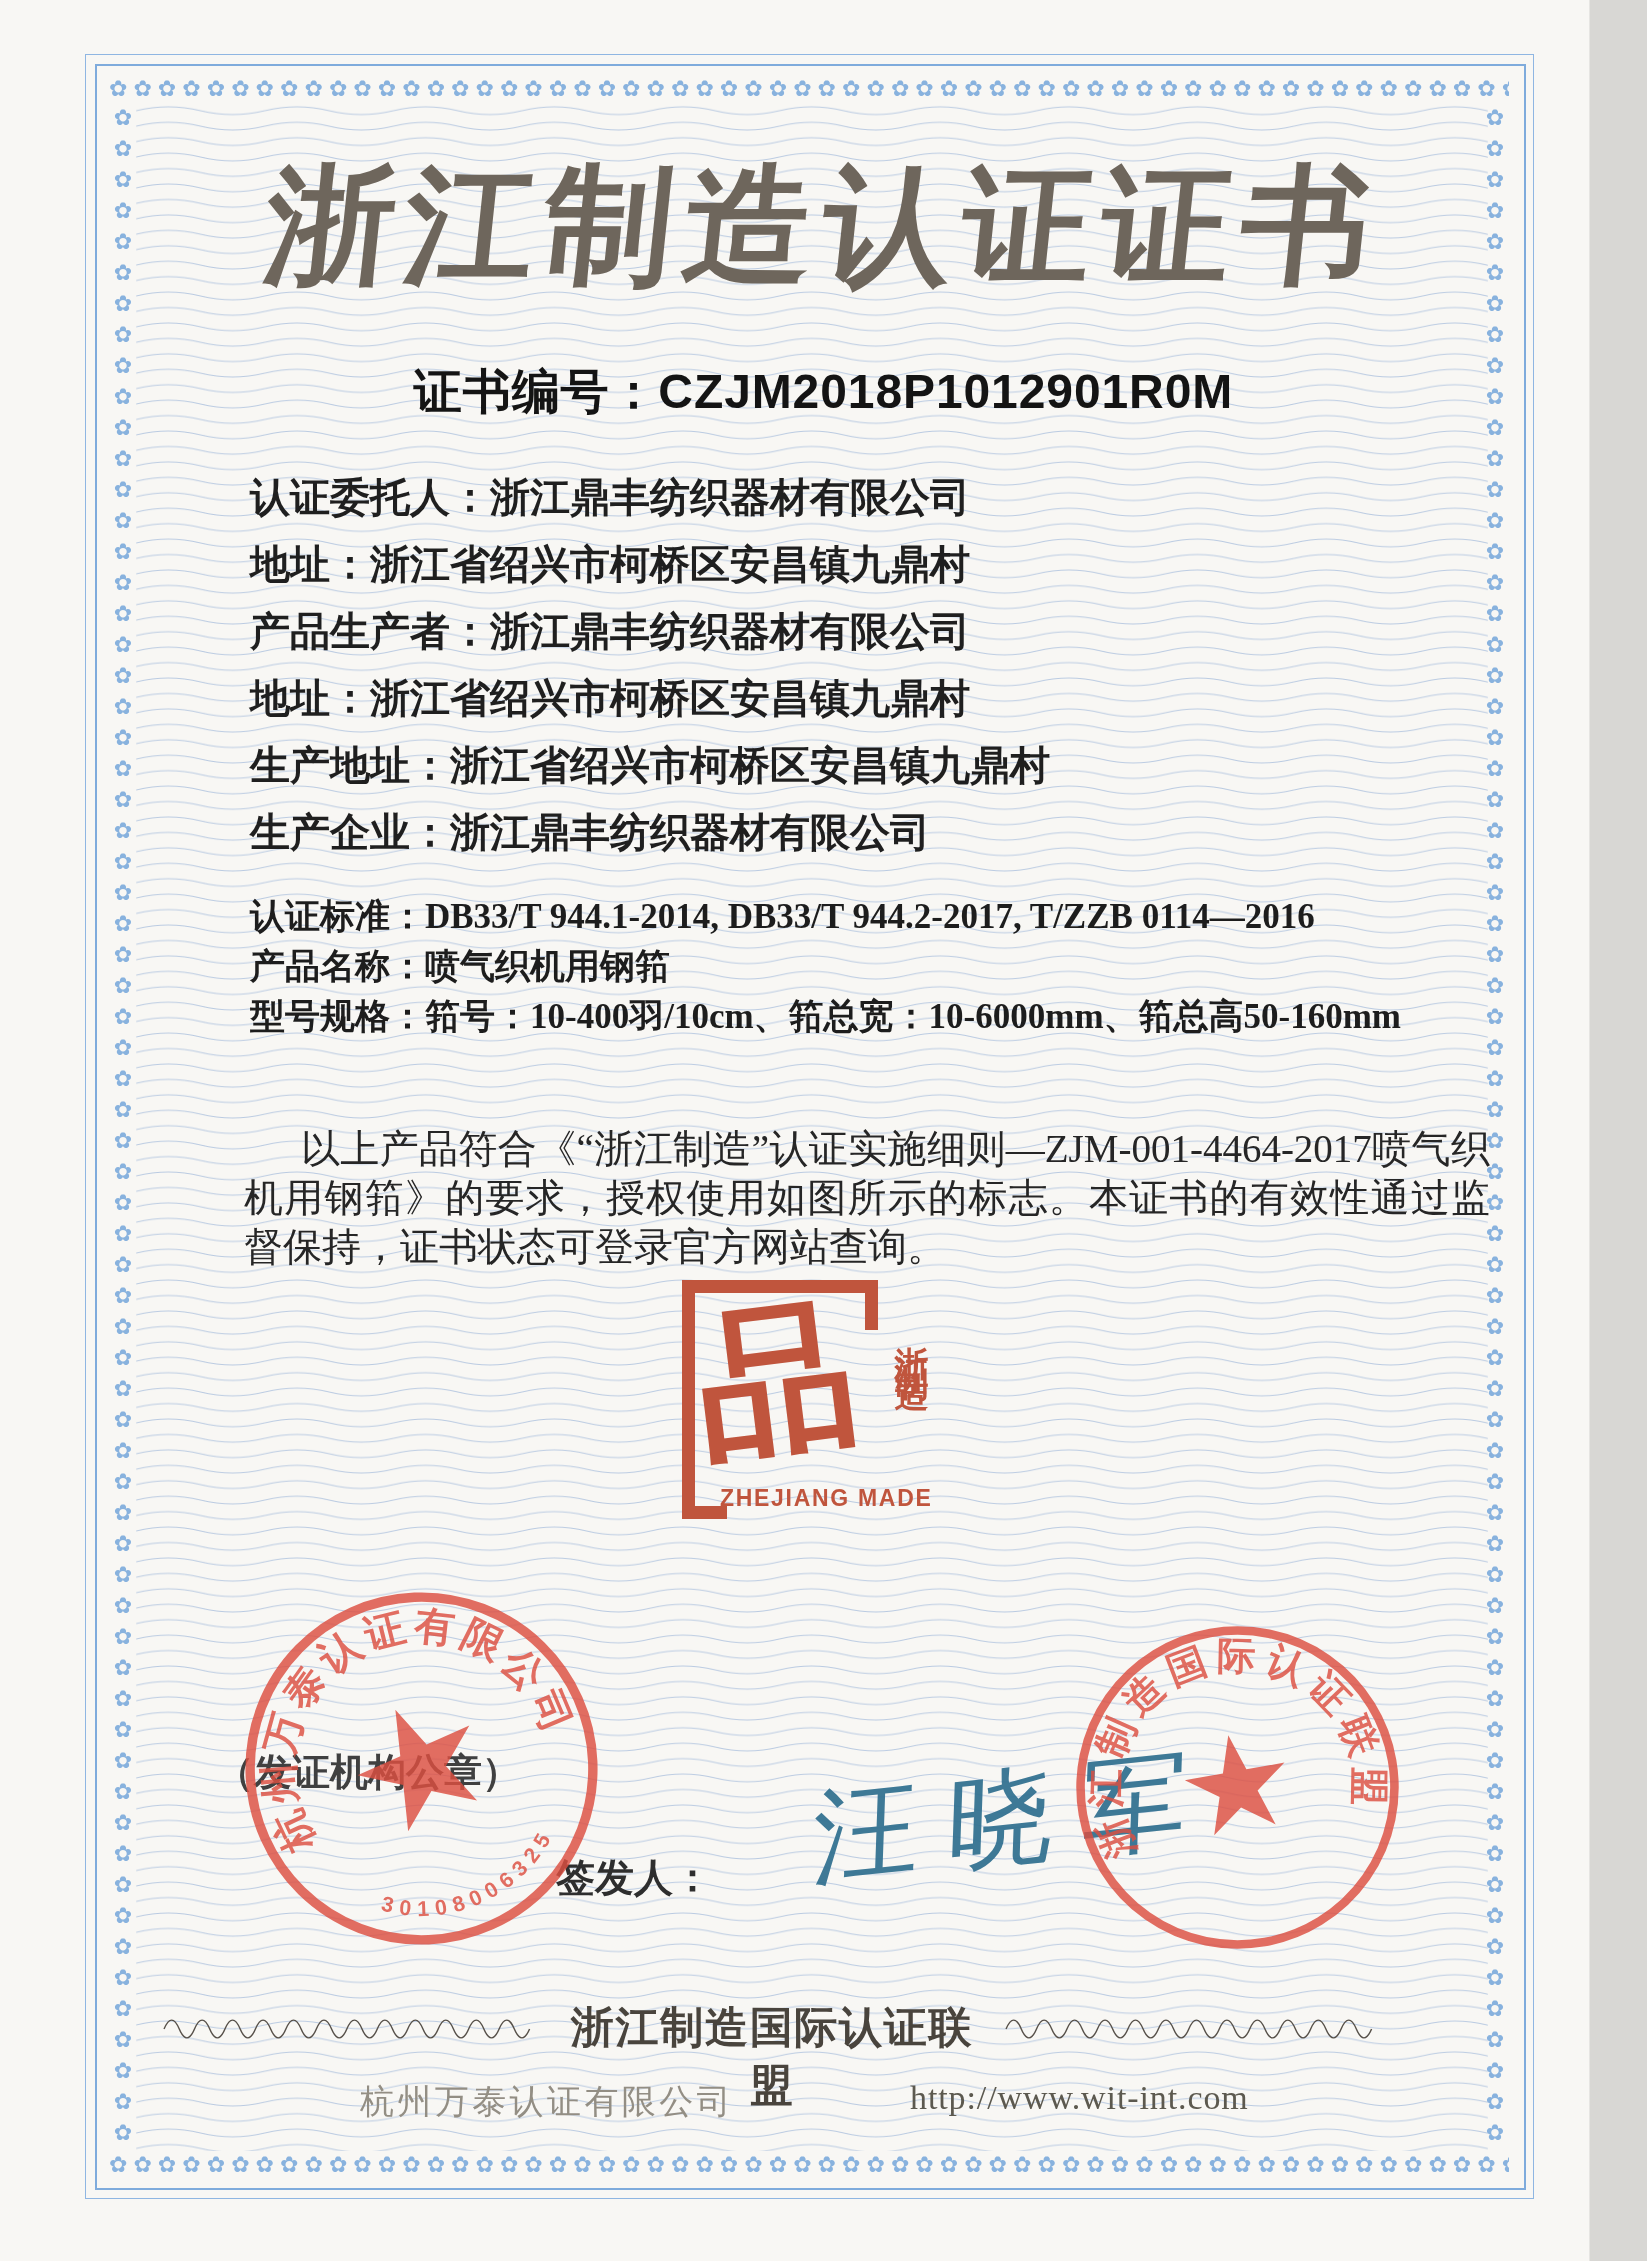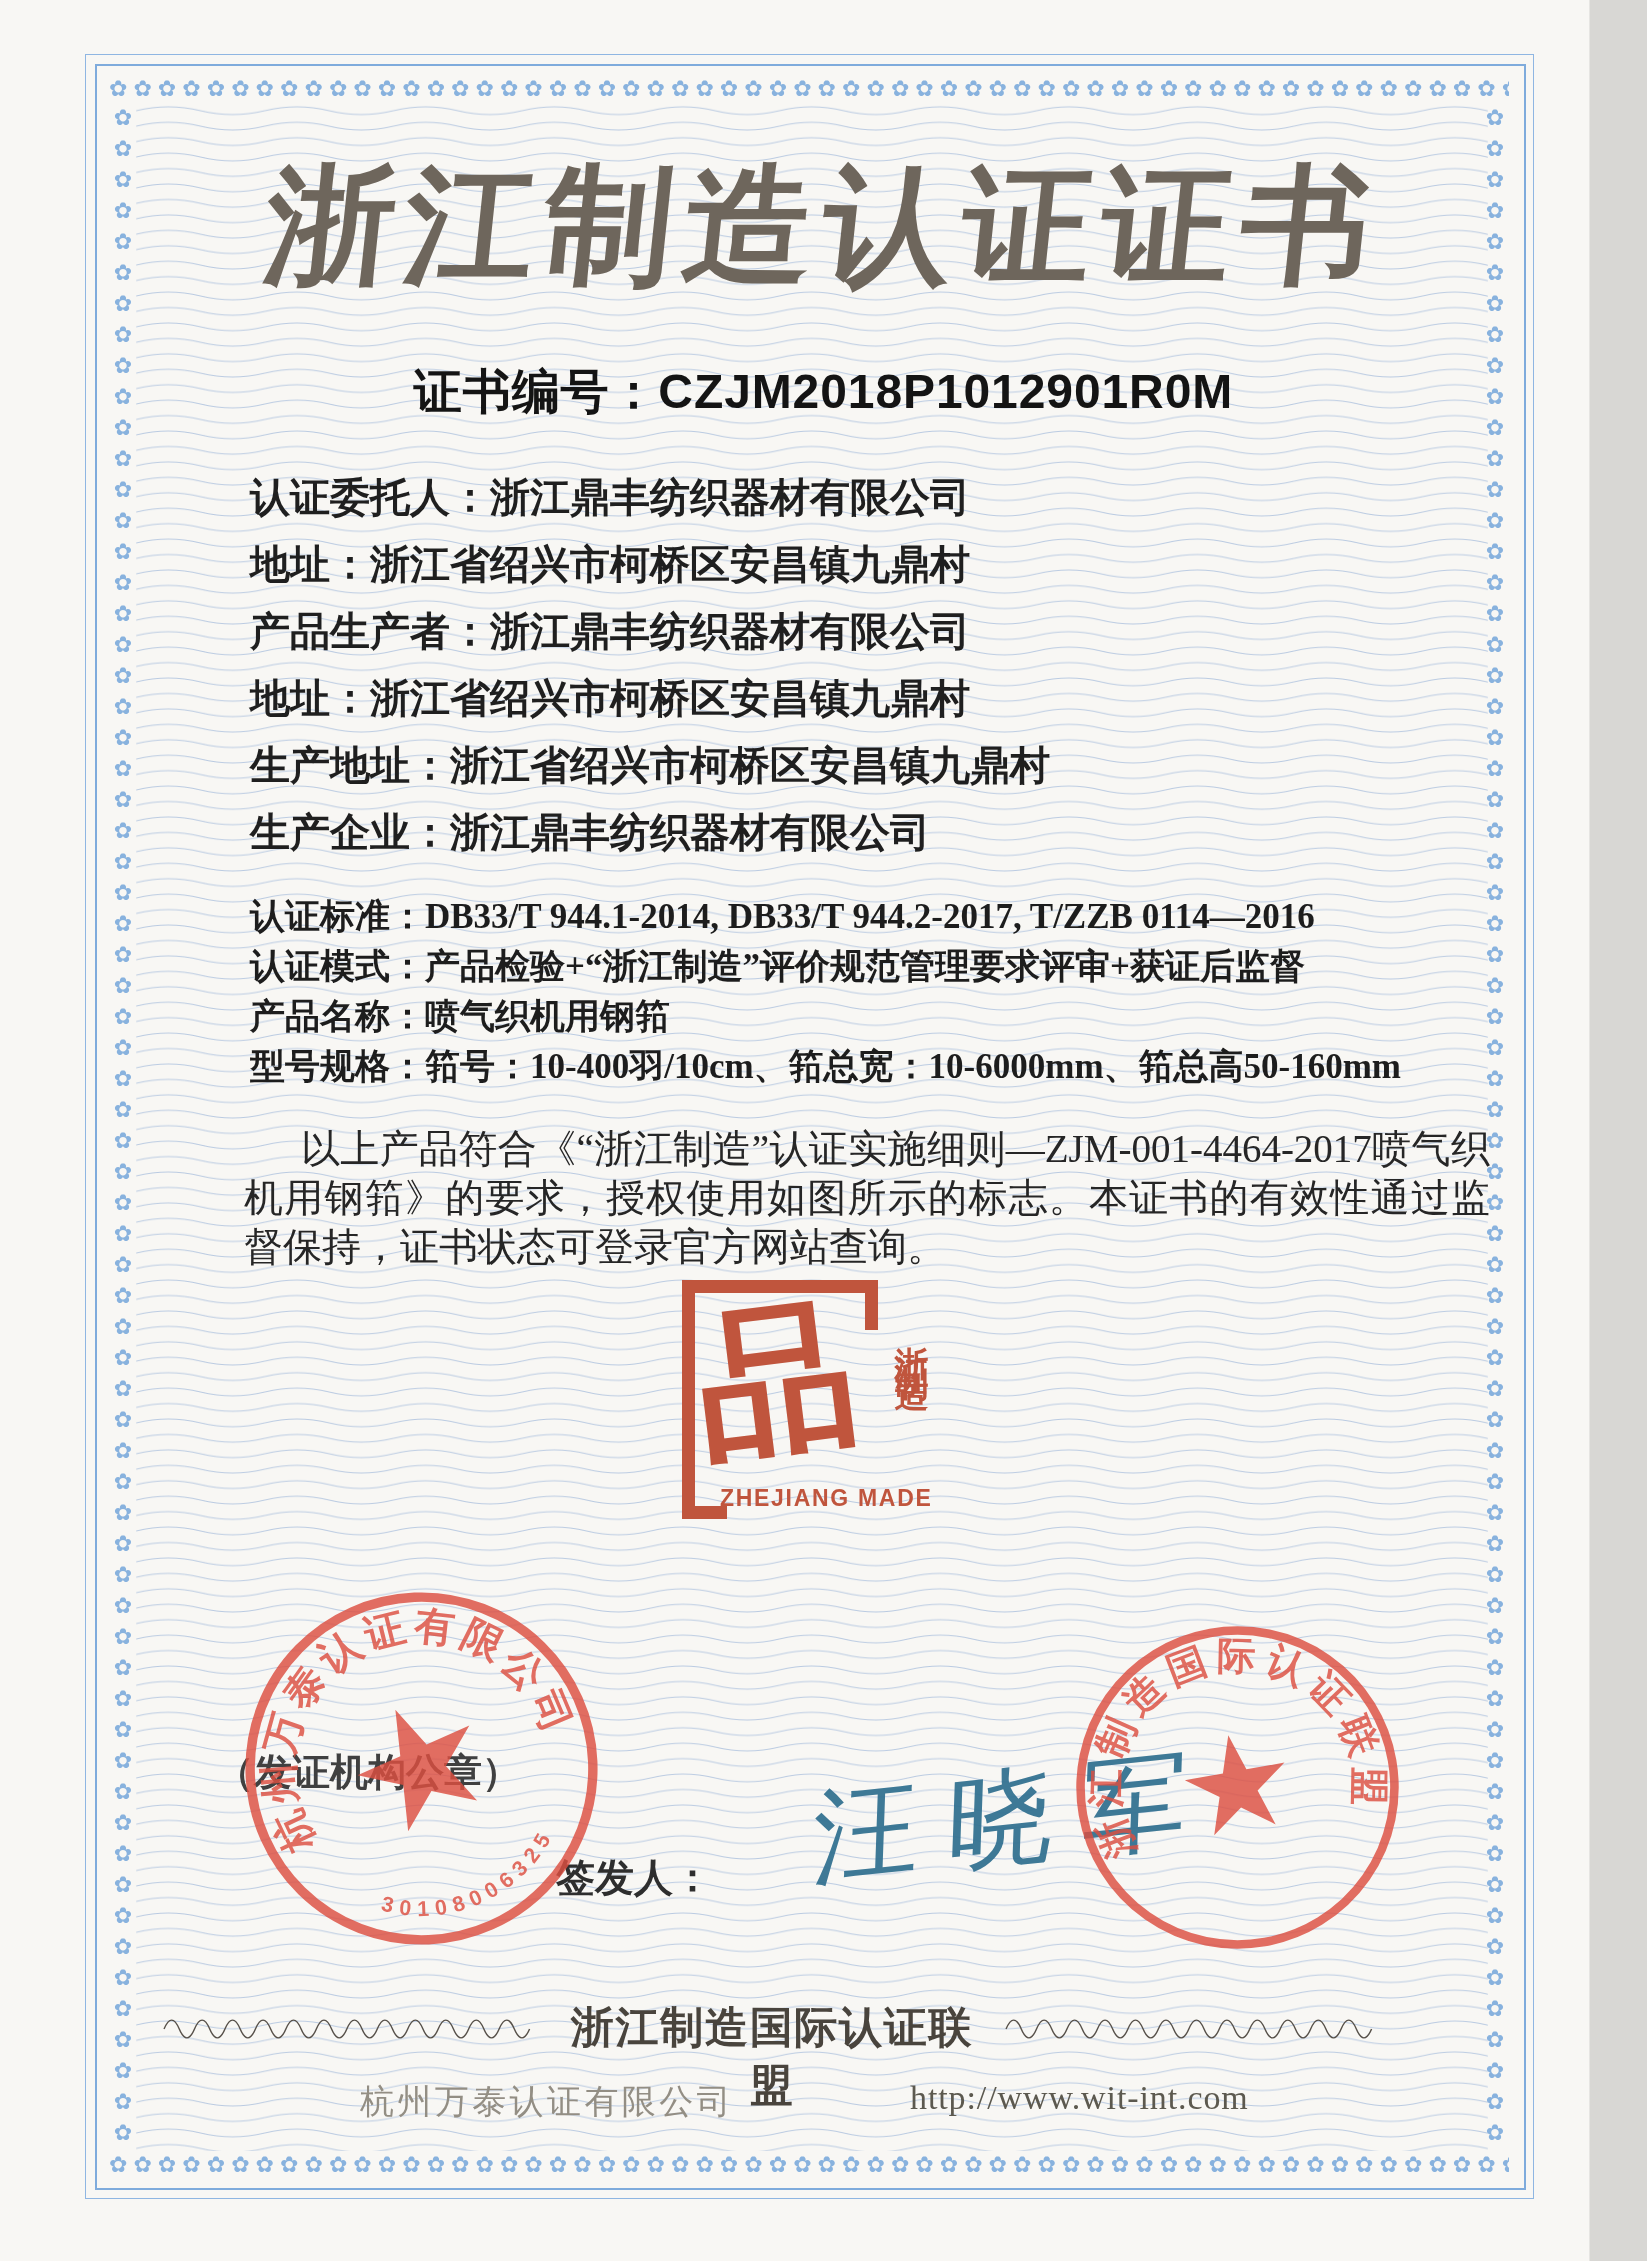--- a/index.html
+++ b/index.html
@@ -101,21 +101,20 @@
       <div>认证委托人：浙江鼎丰纺织器材有限公司</div>
       <div>地址：浙江省绍兴市柯桥区安昌镇九鼎村</div>
       <div>产品生产者：浙江鼎丰纺织器材有限公司</div>
       <div>地址：浙江省绍兴市柯桥区安昌镇九鼎村</div>
       <div>生产地址：浙江省绍兴市柯桥区安昌镇九鼎村</div>
       <div>生产企业：浙江鼎丰纺织器材有限公司</div>
     </div>
 
     <div class="detail-block">
       <div>认证标准：DB33/T 944.1-2014, DB33/T 944.2-2017, T/ZZB 0114—2016</div>
-      <div>认证模式：产品检验+“浙江制造”评价规范管理要求评审+获证后监督</div>
       <div>产品名称：喷气织机用钢筘</div>
       <div>型号规格：筘号：10-400羽/10cm、筘总宽：10-6000mm、筘总高50-160mm</div>
     </div>
 
     <div class="paragraph">以上产品符合《“浙江制造”认证实施细则—ZJM-001-4464-2017喷气织机用钢筘》的要求，授权使用如图所示的标志。本证书的有效性通过监督保持，证书状态可登录官方网站查询。</div>
 
     <div class="logo">
       <div class="bar" style="left:0;top:0;width:13px;height:238px;"></div>
       <div class="bar" style="left:0;top:0;width:196px;height:13px;"></div>
       <div class="bar" style="left:183px;top:0;width:13px;height:50px;"></div>

